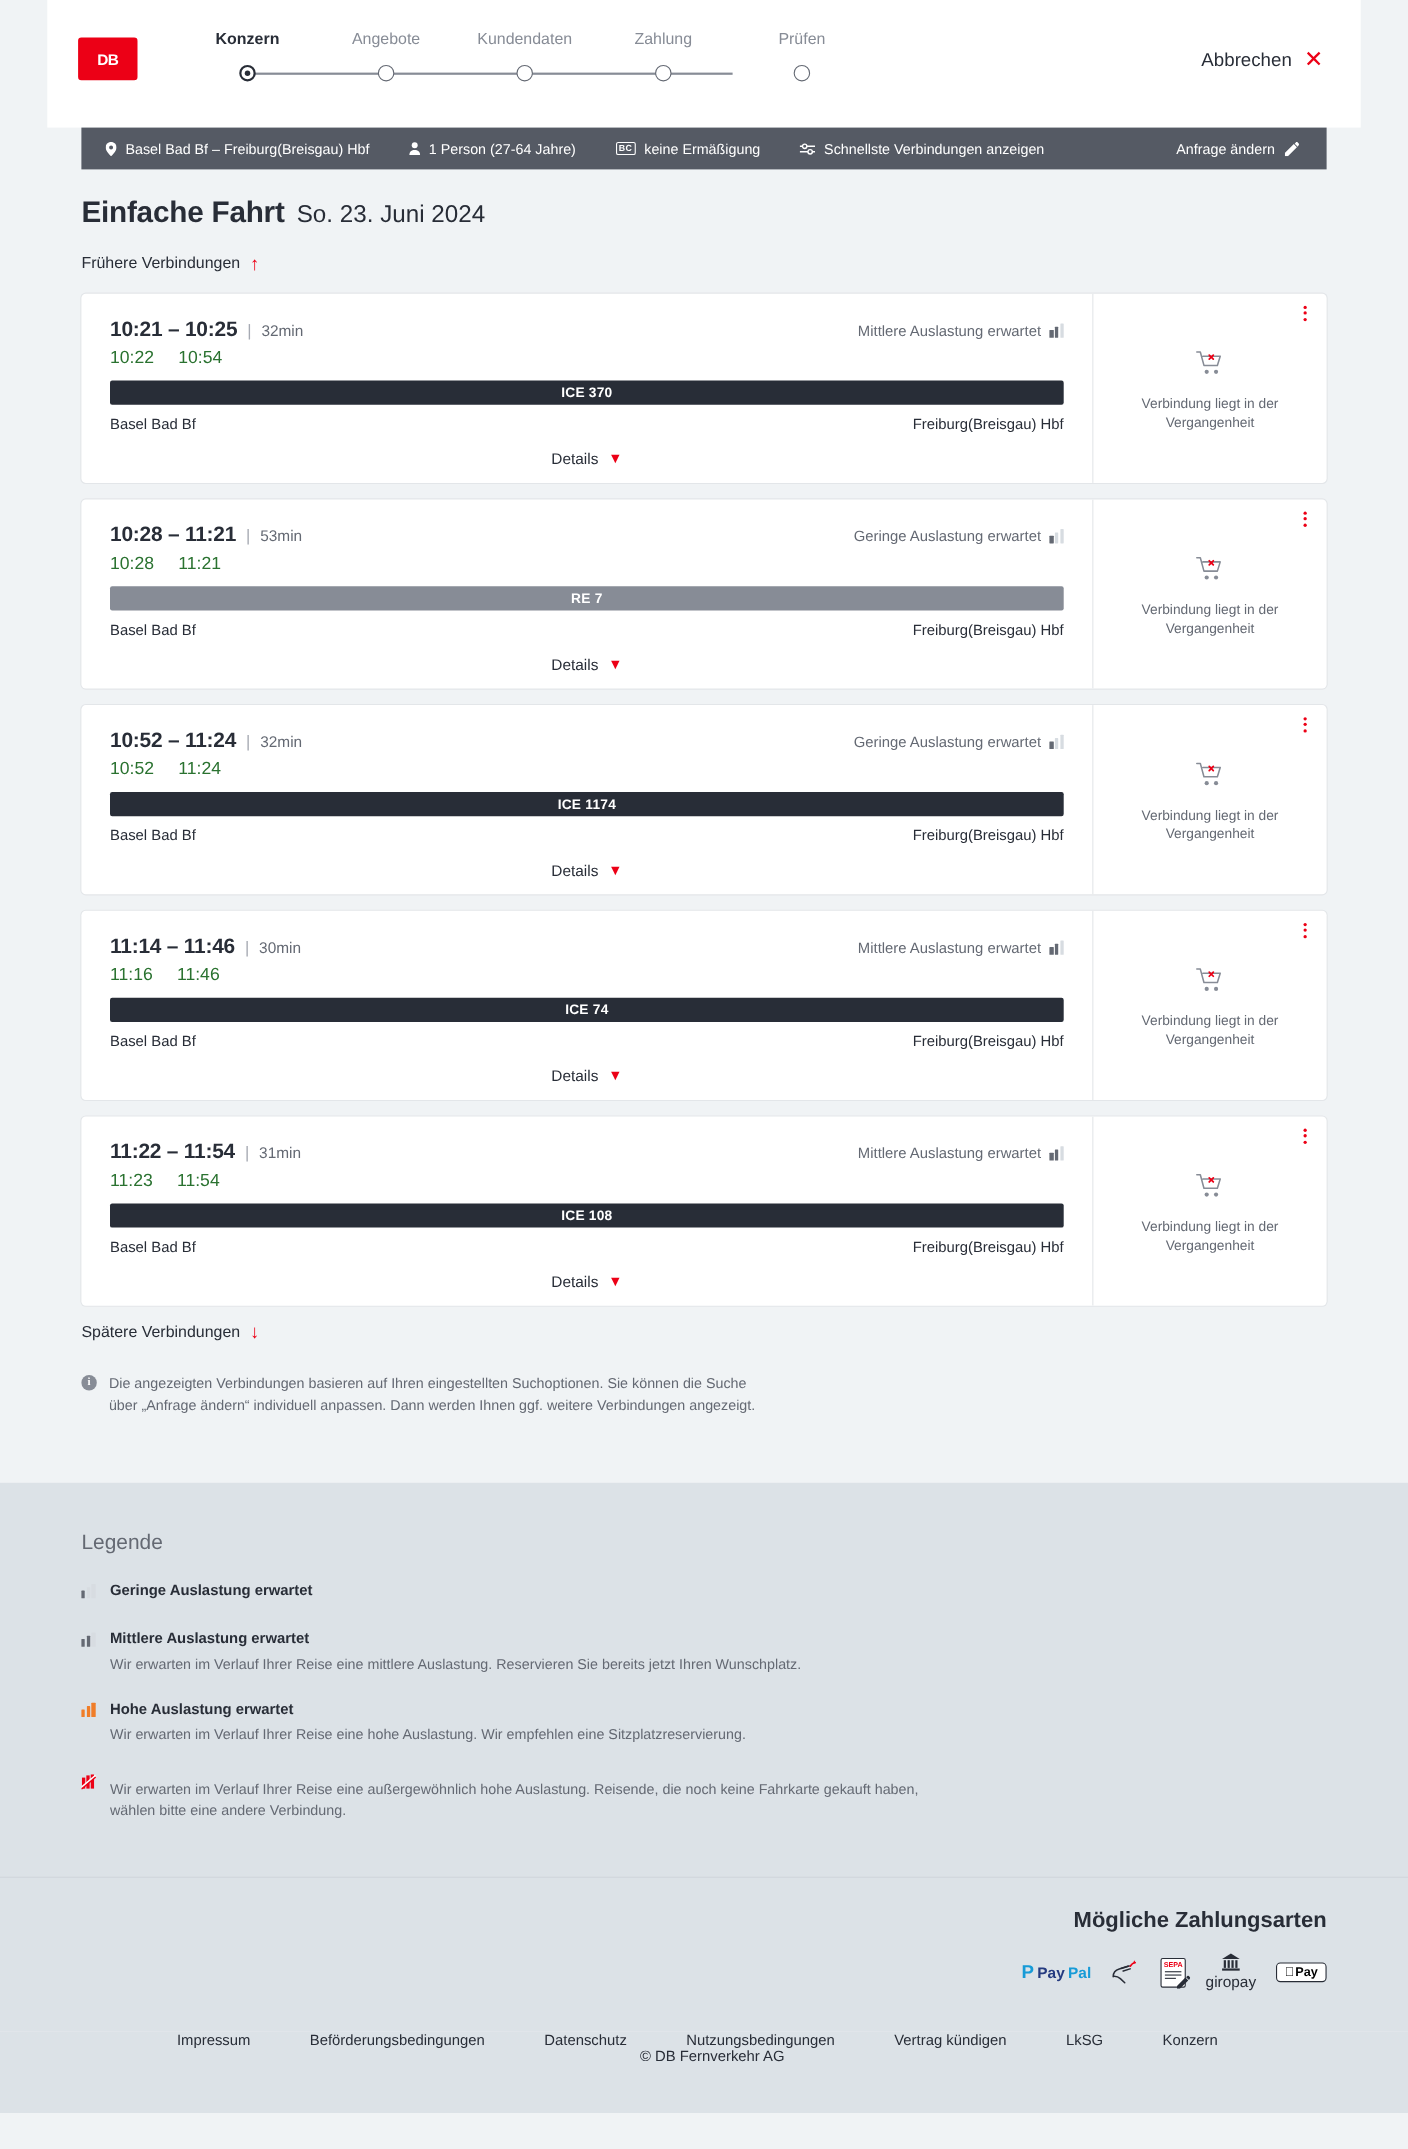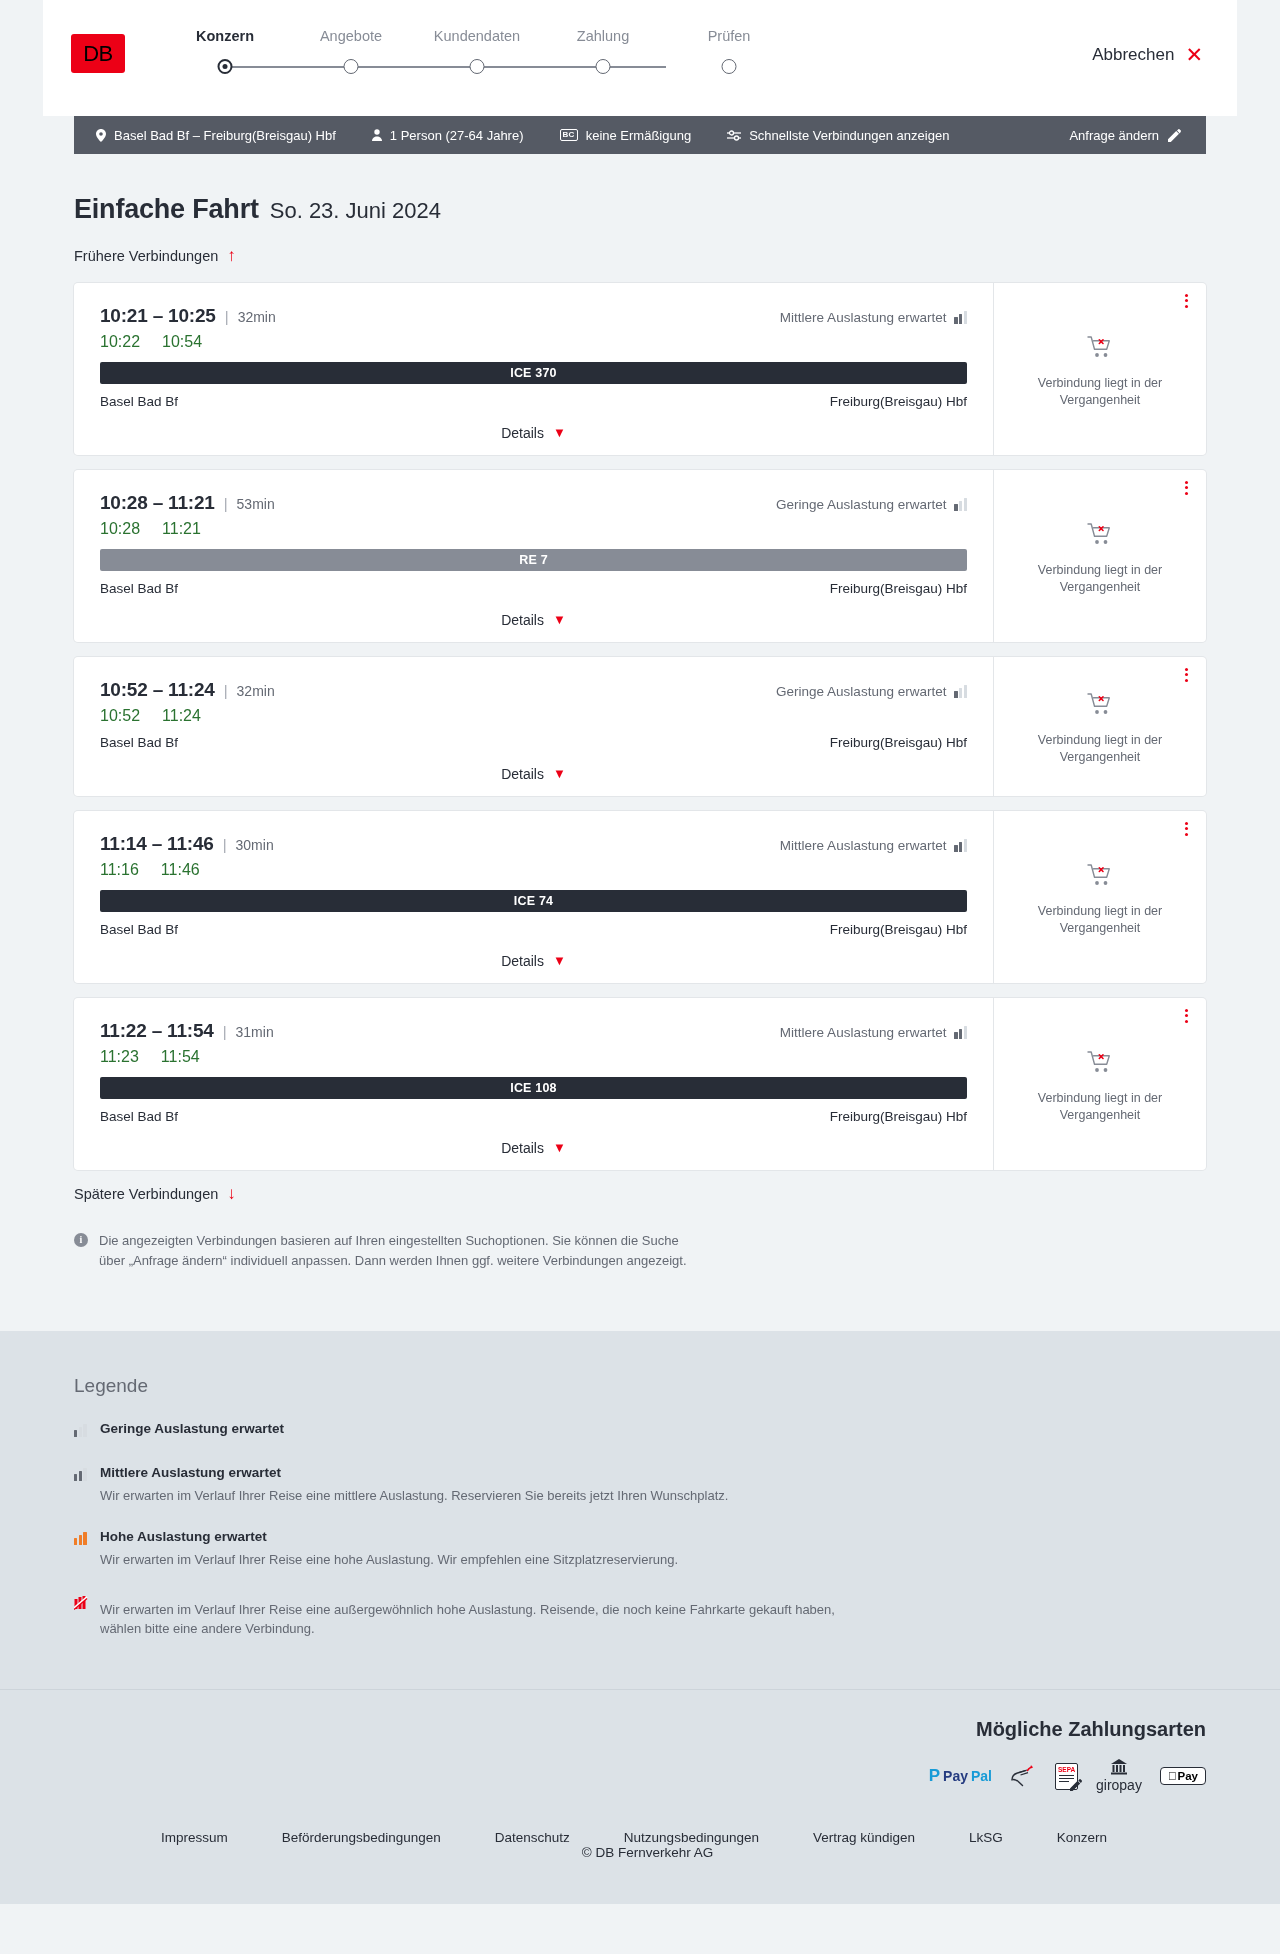--- a/index.html
+++ b/index.html
@@ -28,23 +28,23 @@
   }
   .db-logo {
     width: 54px; height: 39px;
     background: #ec0016;
     border-radius: 3px;
     display: flex; align-items: center; justify-content: center;
     flex: none;
     margin-top: 8px;
   }
   .db-logo span {
-    color: #000000;
-    font-weight: 400;
-    font-size: 22px;
+    color: #ffffff;
+    font-weight: 700;
+    font-size: 14px;
     letter-spacing: -0.5px;
     font-family: "Liberation Sans", sans-serif;
   }
 
   .steps { margin-left: 37px; position: relative; padding-top: 2px; }
   .steps-labels { display: flex; }
   .step-label {
     font-size: 14.5px;
     color: #878c96;
     text-align: center;
@@ -117,21 +117,21 @@
     font-weight: bold;
     padding: 1px 2px;
     line-height: 1;
     letter-spacing: .3px;
   }
 
   
   .page {
     width: 1132px;
     margin: 0 auto;
-    padding-top: 40px;
+    padding-top: 24px;
   }
   .title-row { display: flex; align-items: baseline; gap: 11px; }
   .title-main { font-size: 27px; font-weight: 800; letter-spacing: -0.2px; }
   .title-date { font-size: 22px; color: #282d37; font-weight: 400; }
 
   .earlier-link, .later-link {
     display: inline-flex; align-items: center; gap: 9px;
     font-size: 14.5px; color: #282d37; cursor: pointer;
   }
   .earlier-link { margin-top: 22px; }
@@ -509,20 +509,23 @@
                 <b class="b1 on"></b>
                 <b class="b2 off"></b>
                 <b class="b3 off"></b>
               </span>
           </span>
         </div>
         <div class="times-green">
           <span>10:52</span>
           <span>11:24</span>
         </div>
+        <div class="train-bar ice">
+          <span>ICE 1174</span>
+        </div>
         <div class="stations">
           <span>Basel Bad Bf</span>
           <span>Freiburg(Breisgau) Hbf</span>
         </div>
         <div class="details-row">
           <span class="details-btn">
             <span>Details</span>
             <span class="chev">▼</span>
           </span>
         </div>

